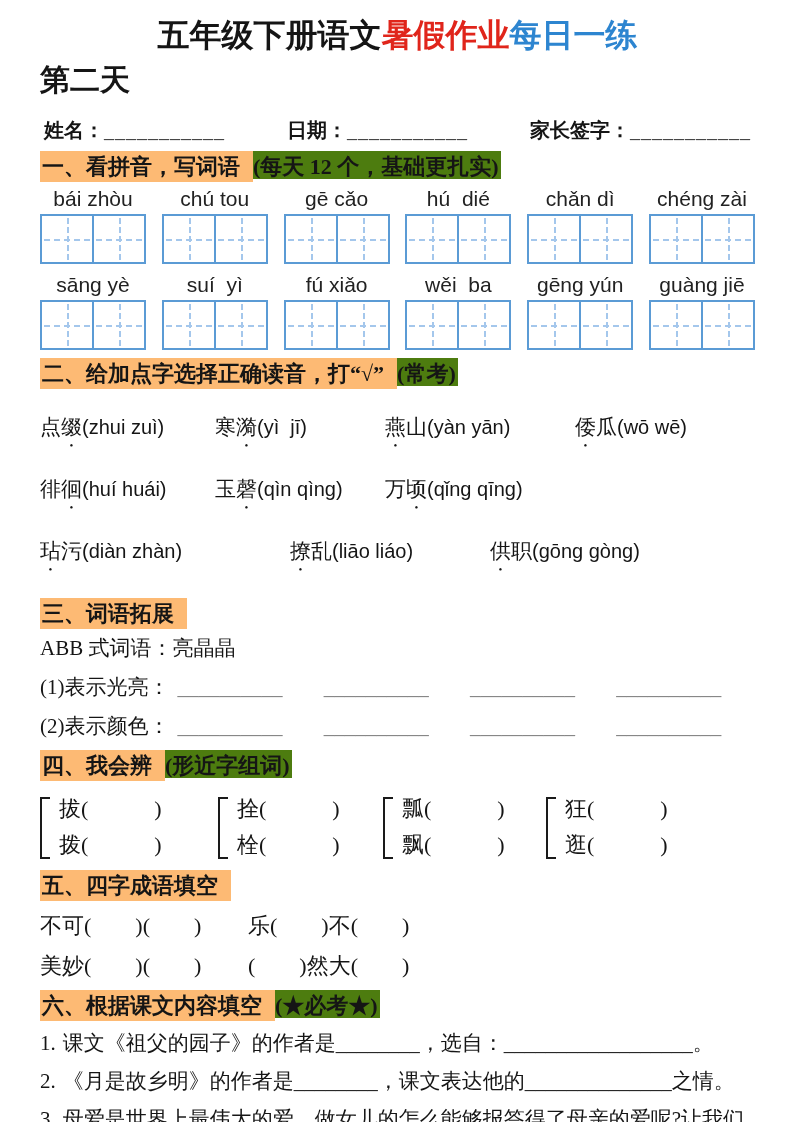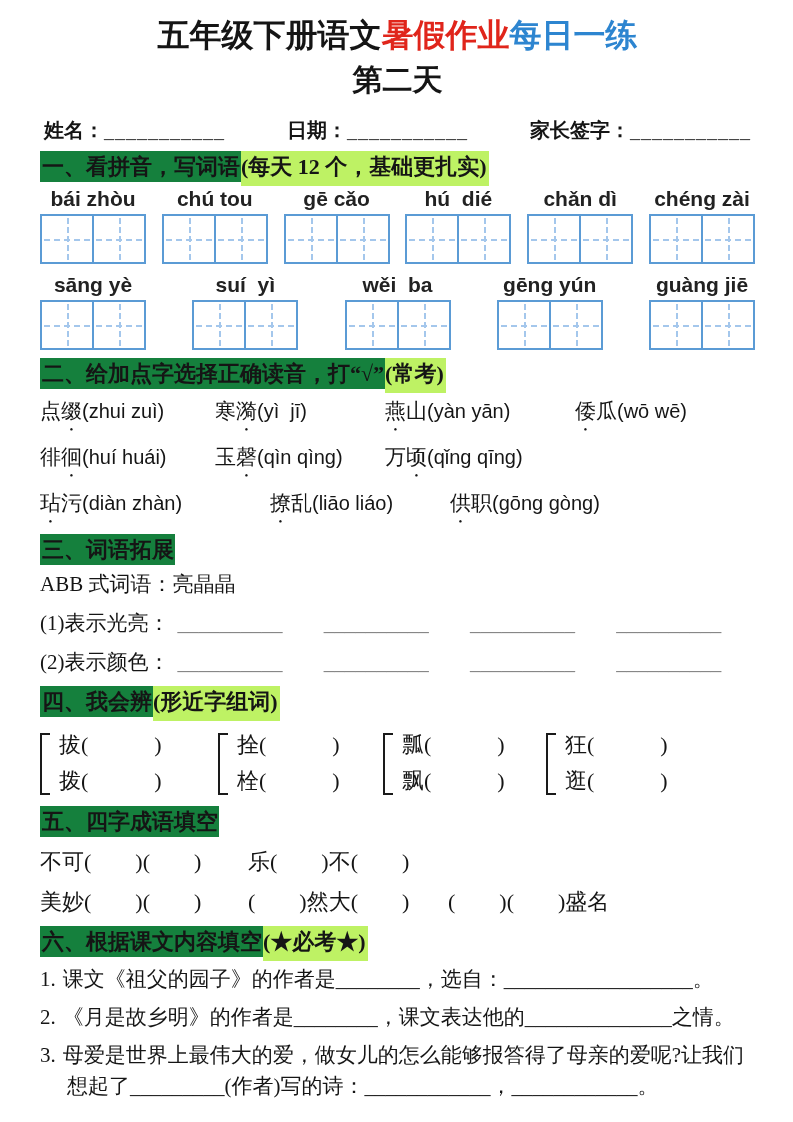--- a/index.html
+++ b/index.html
@@ -7,46 +7,46 @@
     width:793px;height:1122px;overflow:hidden;
     font-family:"Liberation Serif","DejaVu Serif",serif;
     color:#151515;
   }
   .page{box-sizing:border-box;width:793px;padding:14px 38px 0 40px;}
 
   
   .title{margin:0;text-align:center;font-size:32px;font-weight:bold;white-space:nowrap;letter-spacing:0px;}
   .t-red{color:#e0251b;}
   .t-blue{color:#2d85d0;}
-  .subtitle{text-align:center;font-size:30px;font-weight:bold;margin-top:2px;}
+  .subtitle{font-size:30px;font-weight:bold;margin-top:2px;}
 
   
   .fields{display:flex;justify-content:space-between;margin:16px 4px 6px 4px;font-size:20px;font-weight:bold;align-items:center;}
   .f-blank{font-weight:normal;color:#3a3a3a;letter-spacing:1px;}
 
   
   .sec-head{font-size:22px;font-weight:bold;margin:8px 0 5px 0;}
-  .hl-blue{background:#15803d;padding:3px 1px 3px 2px;}
-  .hl-pink{background:#bef264;padding:3px 2px 7px 0;}
+  .hl-blue{background:#fdba74;padding:3px 13px 3px 2px;}
+  .hl-pink{background:#4d7c0f;padding:3px 2px 0 0;}
 
   
   .py-grid-row{display:flex;justify-content:space-between;margin:4px 0 9px 0;}
   .word{width:106px;display:flex;flex-direction:column;align-items:center;}
   .pinyin{font-family:"Liberation Sans","DejaVu Sans",sans-serif;font-size:21px;color:#222;
-          white-space:pre;margin-bottom:3px;font-weight:bold;}
+          white-space:pre;margin-bottom:3px;}
   .grid{display:flex;border:2px solid #5b9bd5;background:#fff;}
   .cell{width:50px;height:46px;position:relative;}
   .cell + .cell{border-left:2px solid #5b9bd5;}
   .cell::before{content:"";position:absolute;left:50%;top:2px;bottom:2px;border-left:2px dashed #a4c7ec;}
   .cell::after{content:"";position:absolute;top:50%;left:2px;right:2px;border-top:2px dashed #a4c7ec;}
 
   
-  .s2-rows > div{display:grid;margin:8px 0;font-size:21px;}
+  .s2-rows > div{display:grid;margin:24px 0;font-size:21px;}
   .s2-rows > div:nth-of-type(-n+2){grid-template-columns:175px 170px 190px 1fr;}
-  .s2-rows > div:nth-of-type(n+3){grid-template-columns:230px 180px 1fr;}
+  .s2-rows > div:nth-of-type(n+3){grid-template-columns:230px 180px 1fr;gap:20px;}
   .dotchar{
     -webkit-text-emphasis:filled dot;-webkit-text-emphasis-position:under right;
     text-emphasis:filled dot;text-emphasis-position:under right;
   }
   .s2-py{font-family:"Liberation Sans","DejaVu Sans",sans-serif;font-size:20px;white-space:pre;}
 
   
   .s3-intro{font-size:21px;margin:4px 0 8px 0;}
   .s3-line{font-size:21px;margin:11px 0;}
   .s3-blanks{color:#808080;word-spacing:36px;margin-left:8px;}
@@ -149,20 +149,27 @@
           </div>
 
           <div class="word">
             <div class="pinyin">suí  yì</div>
             <div class="grid">
               <div class="cell"></div>
               <div class="cell"></div>
             </div>
           </div>
 
+          <div class="word">
+            <div class="pinyin">fú xiǎo</div>
+            <div class="grid">
+              <div class="cell"></div>
+              <div class="cell"></div>
+            </div>
+          </div>
 
           <div class="word">
             <div class="pinyin">wěi  ba</div>
             <div class="grid">
               <div class="cell"></div>
               <div class="cell"></div>
             </div>
           </div>
 
           <div class="word">
@@ -276,21 +283,20 @@
           <span class="s5-item">乐(　　)不(　　)</span>
 
         </div>
 
       <div>
 
           <span class="s5-item">美妙(　　)(　　)</span>
 
           <span class="s5-item">(　　)然大(　　)</span>
 
-          <span class="s5-item">(　　)(　　)盛名</span>
         </div>
     </div>
 
   <div class="sec-head"><span class="hl-blue">六、根据课文内容填空</span><span class="hl-pink">(★必考★)</span></div>
 
   <div class="s6-items">
 
       <div class="s6-item"><span class="s6-num">1.</span><span>课文《祖父的园子》的作者是________，选自：__________________。</span></div>
 
       <div class="s6-item"><span class="s6-num">2.</span><span>《月是故乡明》的作者是________，课文表达他的______________之情。</span></div>

